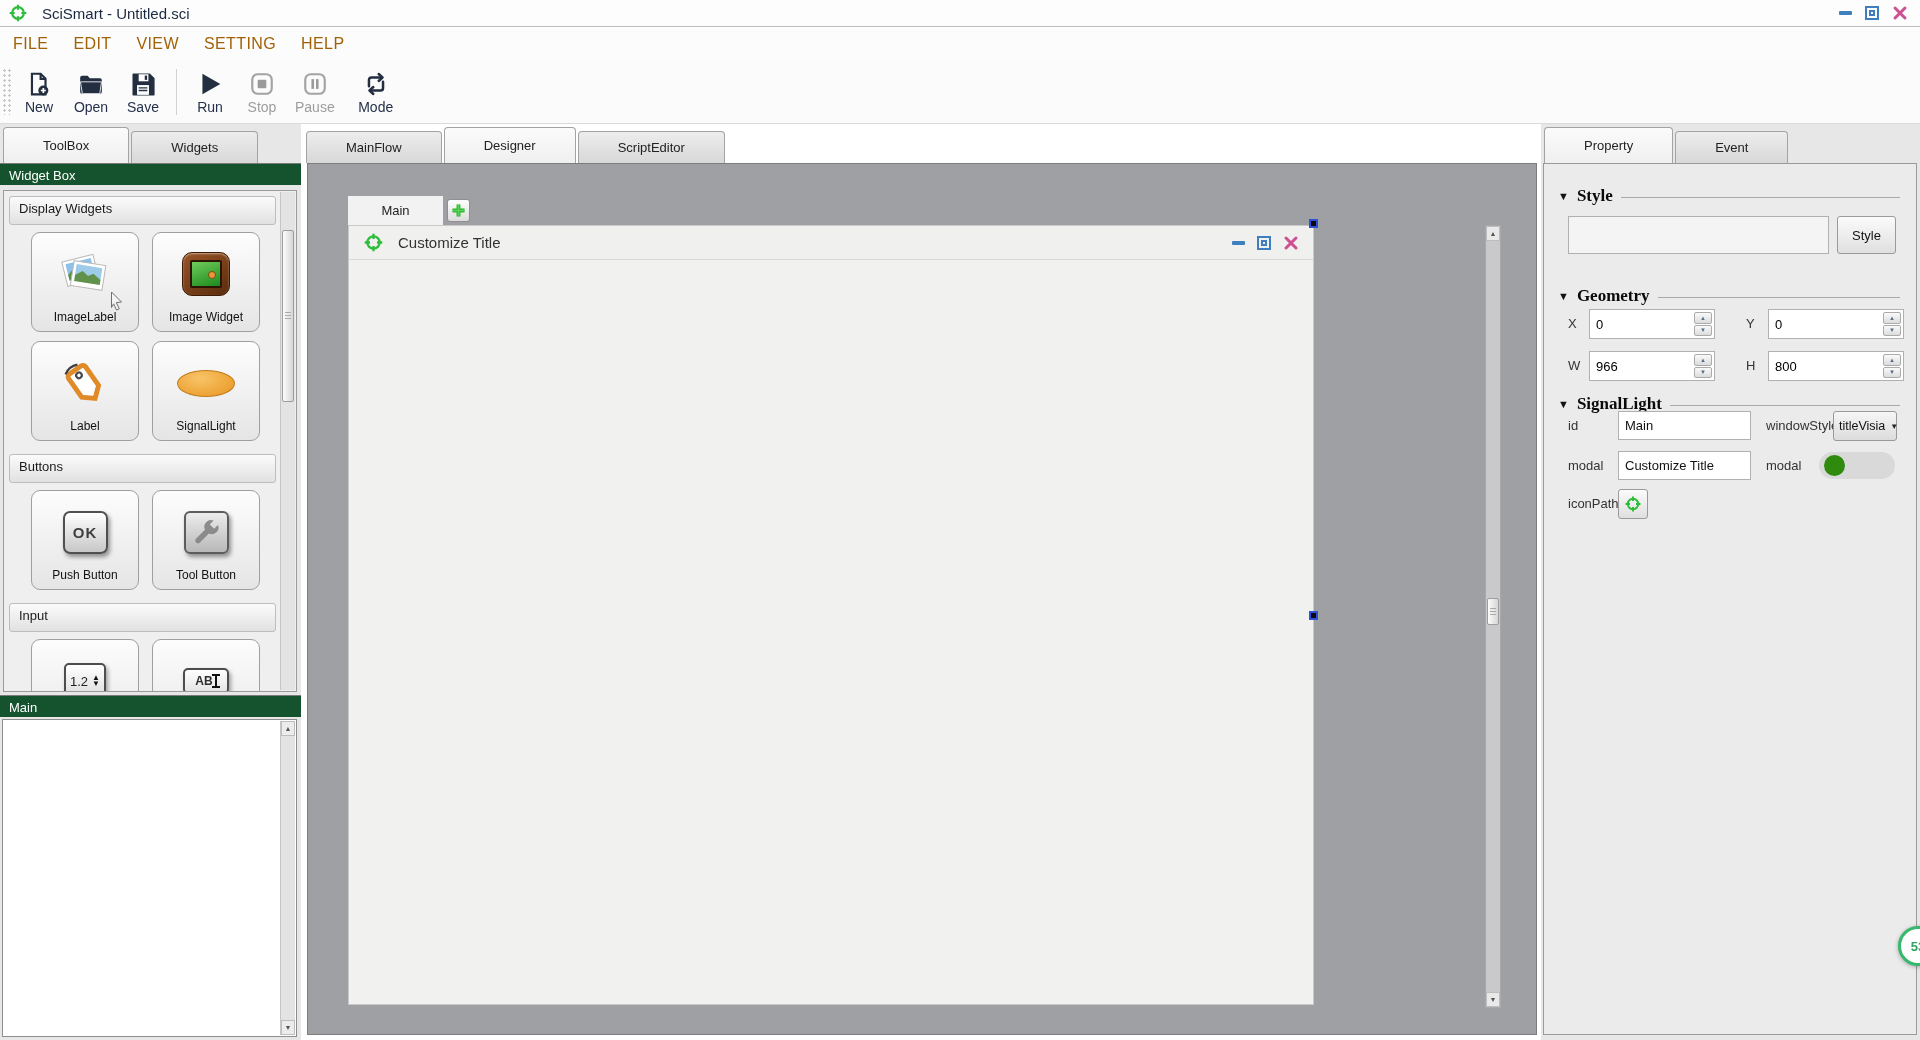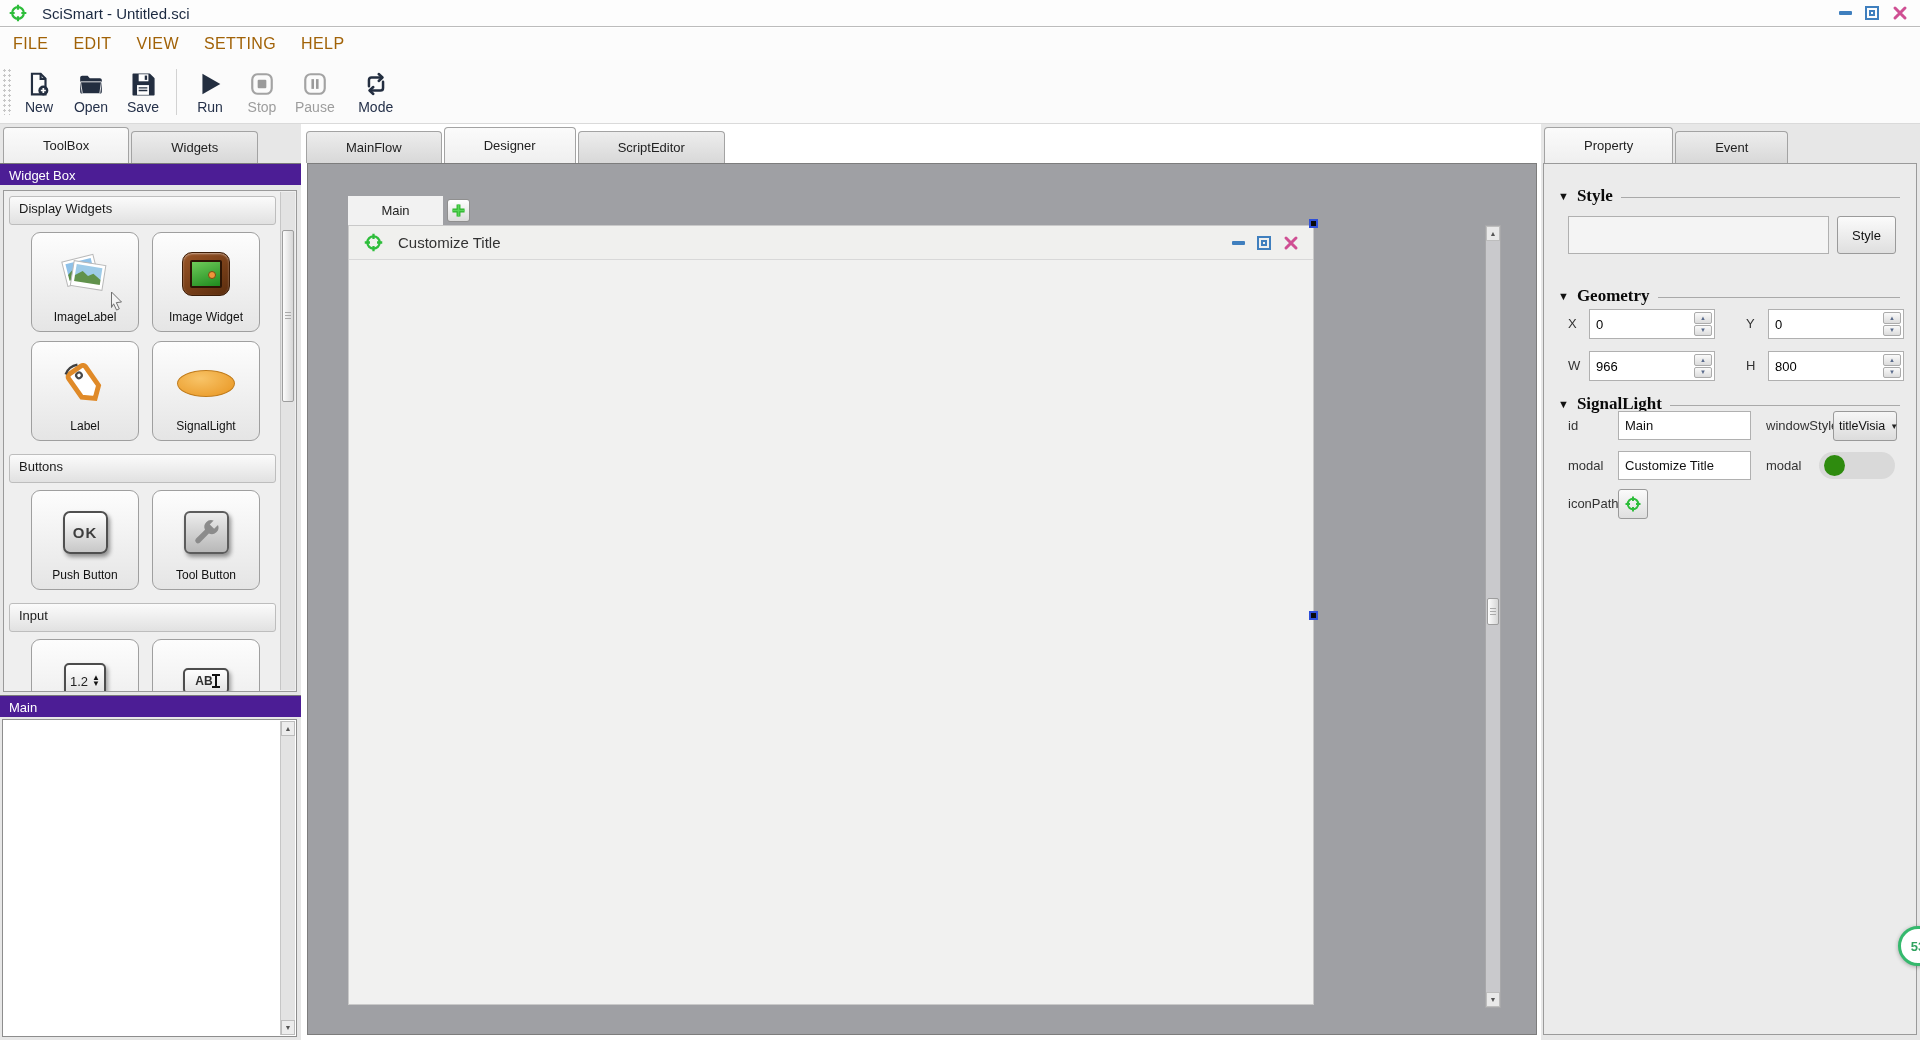--- a/index.html
+++ b/index.html
@@ -44,21 +44,21 @@
   
   .tab-row { display:flex; align-items:flex-end; gap:2px; height:36px; }
   .tab { height:32px; padding:0 39px; display:flex; align-items:center; justify-content:center;
     font-size:13px; color:#222; background:linear-gradient(#ededed,#d8d8d8);
     border:1px solid #a3a3a3; border-bottom:none; border-radius:4px 4px 0 0; }
   .tab.active { height:36px; background:linear-gradient(#fbfbfb,#efefef); z-index:2; }
 
   
   .left-panel { position:absolute; left:0; top:124px; width:301px; bottom:0; background:#e7e7e7; }
   .left-tabs { position:absolute; top:3px; left:3px; }
-  .gray-header { position:absolute; left:0; right:0; height:22px; background:#4c1d95;
+  .gray-header { position:absolute; left:0; right:0; height:22px; background:#14532d;
     border-top:1px solid #7a7a7a; color:#ffffff; font-size:13px; line-height:23px; padding-left:9px; }
   .widgetbox-hd { top:39px; }
   .widget-container { position:absolute; left:3px; right:4px; top:66px; height:502px;
     background:#efefef; border:1px solid #9a9a9a; overflow:hidden; }
   .section-hd { margin:5px 20px 5px 5px; height:29px; background:linear-gradient(#fbfbfb,#e1e1e1);
     border:1px solid #bdbdbd; border-radius:3px; font-size:13px; color:#1a1a1a;
     line-height:23px; padding-left:9px; }
   .card-grid { display:grid; grid-template-columns:108px 108px; column-gap:13px; row-gap:9px;
     padding:2px 0 8px 27px; }
   .widget-card { height:100px; background:linear-gradient(#fdfdfd,#e5e5e5);

